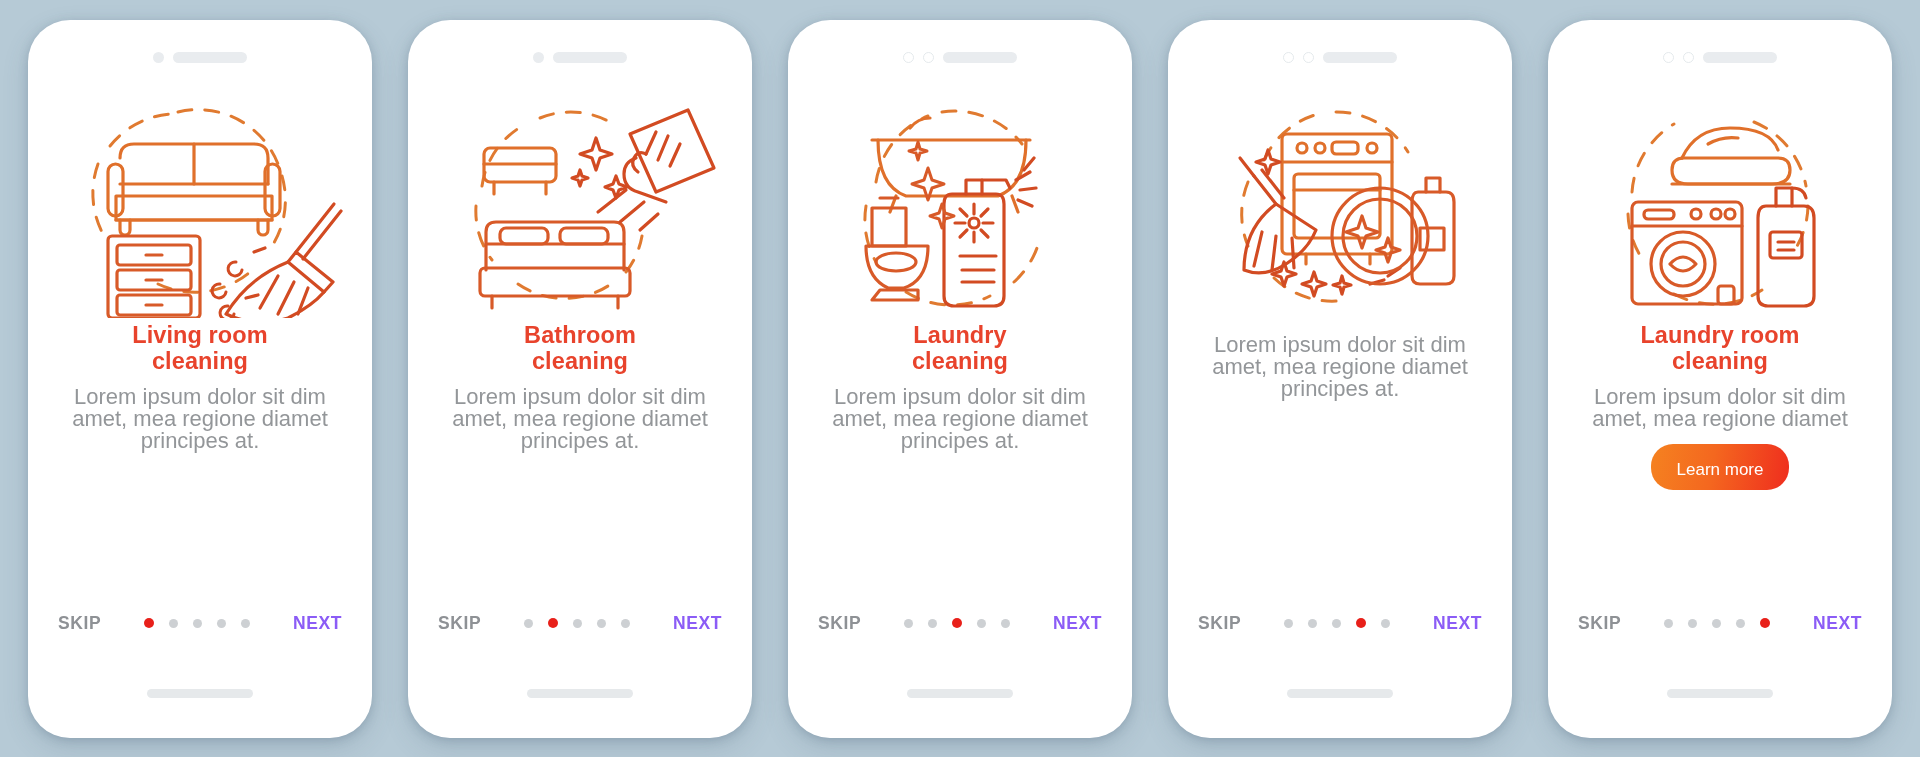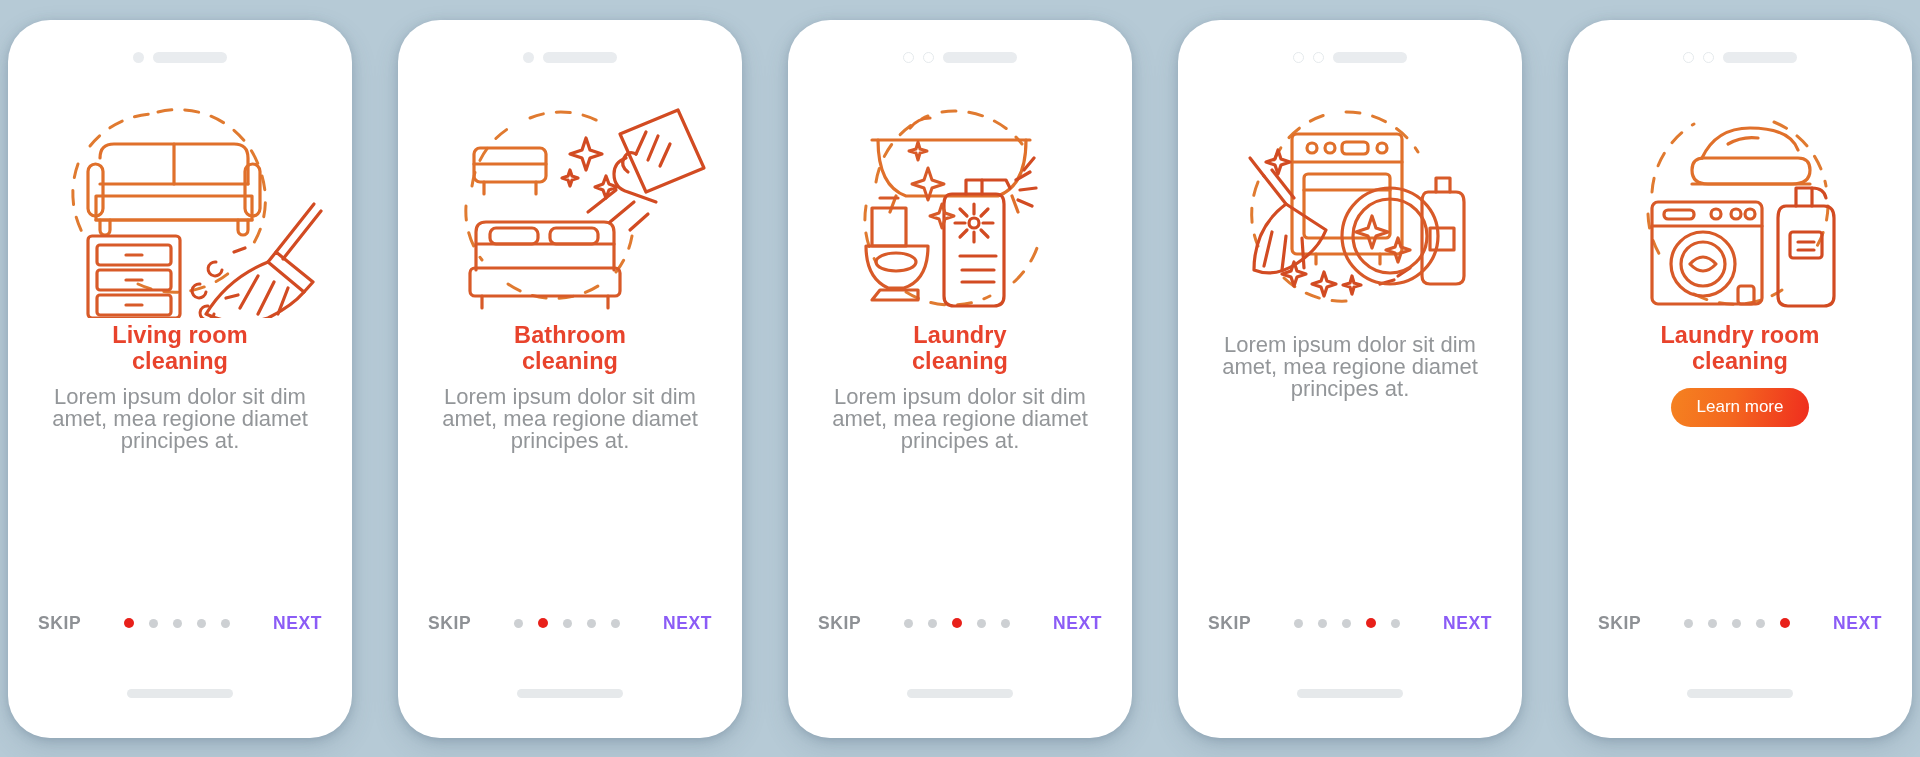--- a/index.html
+++ b/index.html
@@ -7,21 +7,21 @@
     width: 1920px; height: 757px;
     background: #b6cad6;
     font-family: "Liberation Sans", sans-serif;
     overflow: hidden;
   }
   .stage {
     width: 1920px; height: 757px;
     display: flex;
     align-items: center;
     justify-content: center;
-    gap: 46px;
+    gap: 36px;
     background: #b6cad6;
   }
   .phone {
     width: 344px;
     height: 718px;
     border-radius: 42px;
     background: #ffffff;
     box-shadow: 0 2px 10px rgba(80,105,125,0.28), 0 10px 26px rgba(70,95,115,0.18);
     position: relative;
     display: flex;
@@ -85,21 +85,21 @@
   .desc {
     margin-top: 12px;
     font-size: 22px;
     line-height: 22px;
     color: #939699;
     font-weight: 400;
   }
   .learn-more {
     display: inline-block;
     margin-top: 14px;
-    padding: 9px 26px 10px;
+    padding: 16px 26px 10px;
     border-radius: 22px;
     font-size: 17px;
     color: #ffffff;
     background: linear-gradient(100deg, #f58220 0%, #f4671f 45%, #ef2d1e 100%);
     border: none;
     cursor: pointer;
     font-family: "Liberation Sans", sans-serif;
   }
 
   
@@ -492,20 +492,24 @@
           <rect x="200" y="146" width="32" height="26" rx="3"></rect>
           <path d="M208 156 h16M208 164 h16"></path>
         </g>
       </svg>
     </div>
     <div class="txt">
       <div class="title">
         <span>Laundry room</span><br>
         <span>cleaning</span>
       </div>
+      <div class="desc">
+        <span>Lorem ipsum dolor sit dim</span>
+        <span>amet, mea regione diamet</span>
+      </div>
       <button class="learn-more">Learn more</button>
     </div>
     <div class="nav">
       <span class="skip">SKIP</span>
       <span class="dots">
         <span class="dot"></span>
         <span class="dot"></span>
         <span class="dot"></span>
         <span class="dot"></span>
         <span class="dot active"></span>

